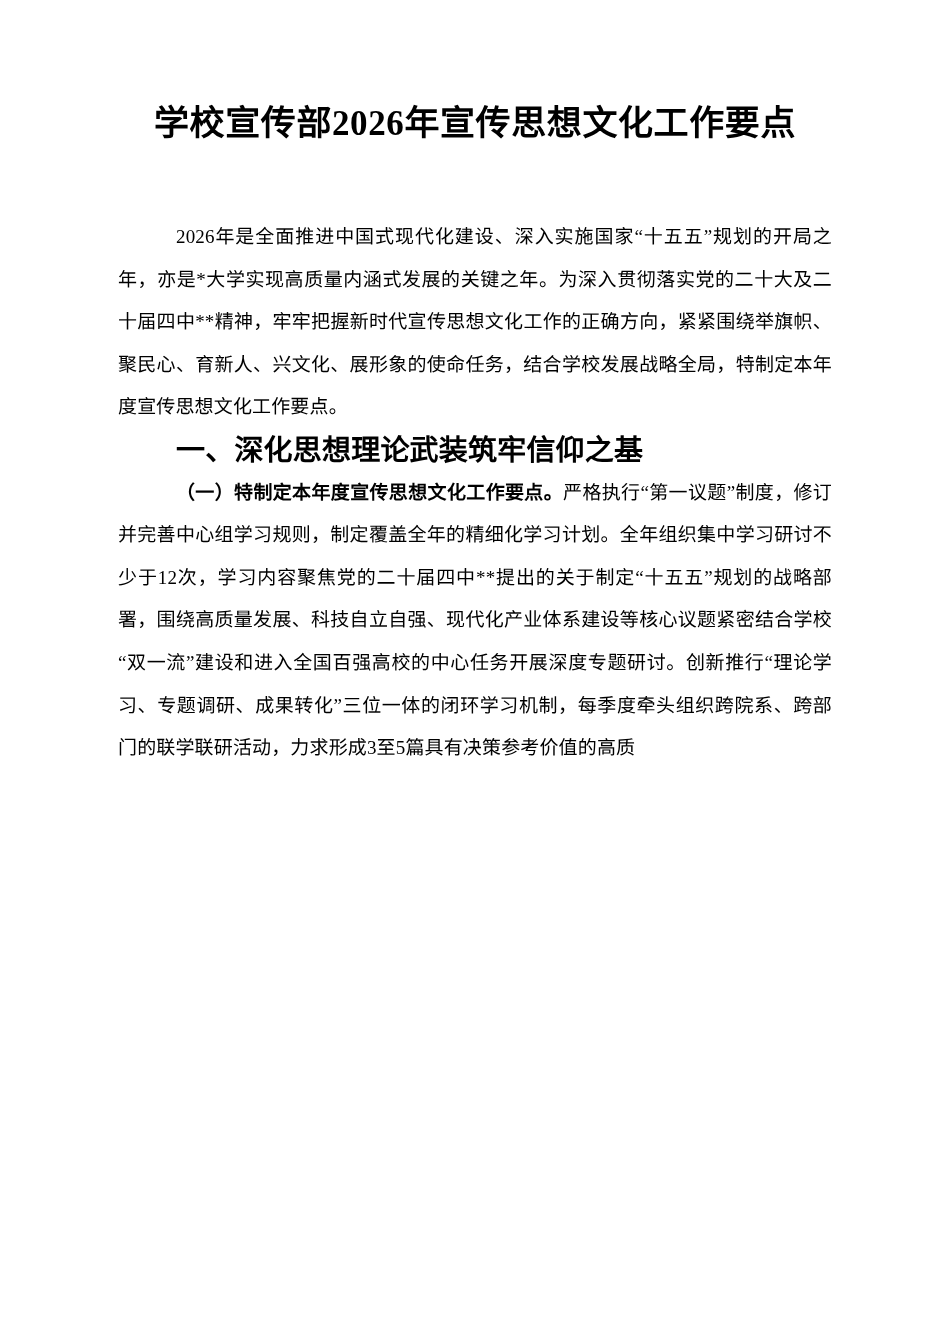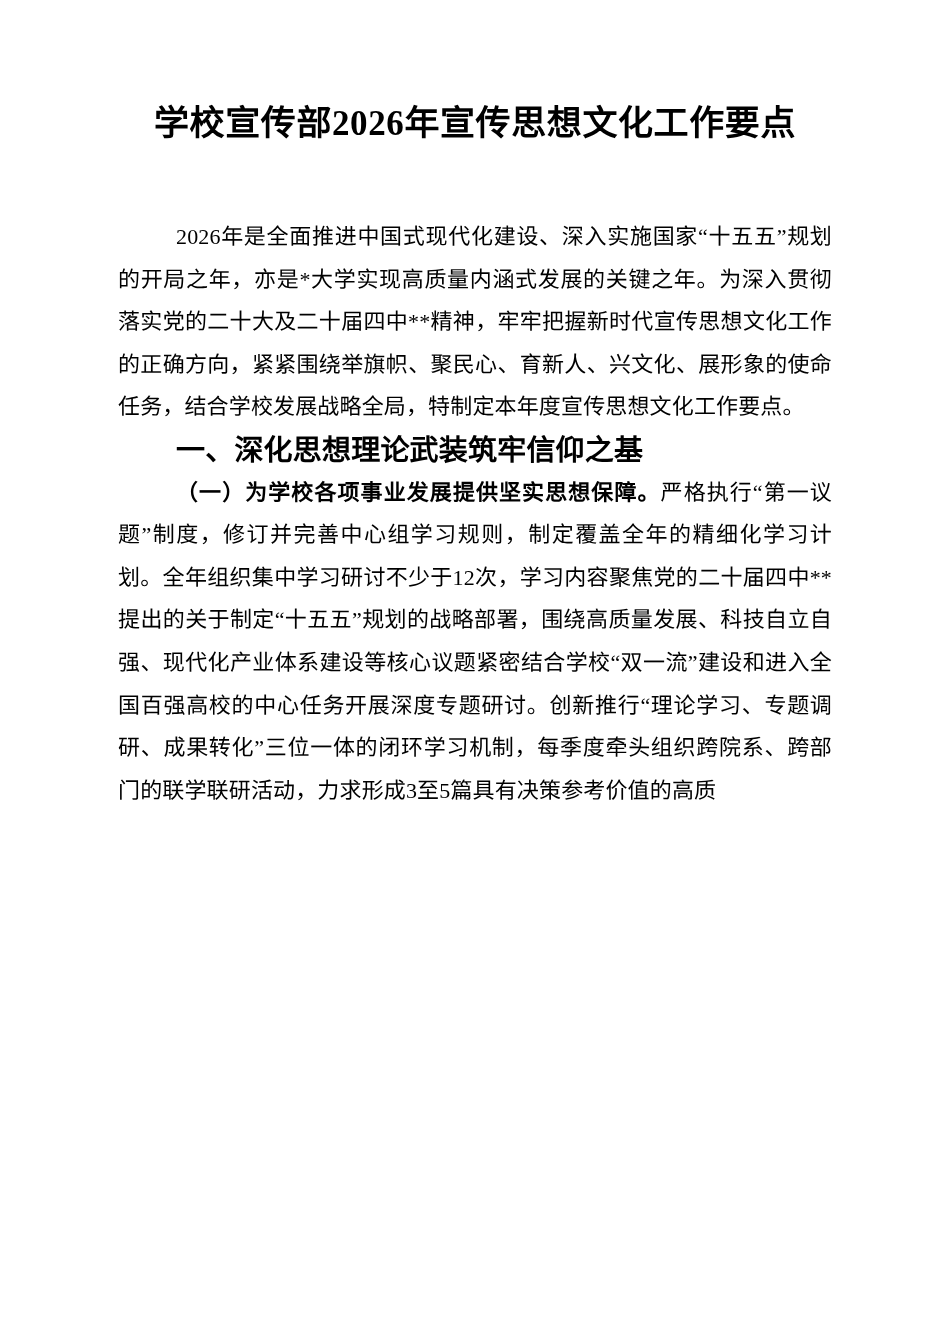--- a/index.html
+++ b/index.html
@@ -45,21 +45,21 @@
     letter-spacing: 0.6px;
     text-align: center;
     white-space: nowrap;
   }
 
   
   .para {
     margin: 0;
     padding: 0;
     font-family: "Liberation Serif", "DejaVu Serif", serif;
-    font-size: 22px;
+    font-size: 19px;
     line-height: 42.6px;
     text-align: justify;
     text-align-last: left;
     text-justify: inter-ideograph;
     letter-spacing: 0.15px;
     text-indent: 58px;
   }
 
   .para.first-body {
     margin-top: 66px;
@@ -90,16 +90,16 @@
 <div class="page">
   <div class="content">
 
     <h1 class="doc-title">学校宣传部2026年宣传思想文化工作要点</h1>
 
     <p class="para first-body">2026年是全面推进中国式现代化建设、深入实施国家“十五五”规划的开局之年，亦是*大学实现高质量内涵式发展的关键之年。为深入贯彻落实党的二十大及二十届四中**精神，牢牢把握新时代宣传思想文化工作的正确方向，紧紧围绕举旗帜、聚民心、育新人、兴文化、展形象的使命任务，结合学校发展战略全局，特制定本年度宣传思想文化工作要点。</p>
 
     <h2 class="h1-cn">一、深化思想理论武装筑牢信仰之基</h2>
 
 
-    <p class="para"><span class="sub-lead">（一）为学校各项事业发展提供坚实思想保障。</span><span>严格执行“第一议题”制度，修订并完善中心组学习规则，制定覆盖全年的精细化学习计划。全年组织集中学习研讨不少于12次，学习内容聚焦党的二十届四中**提出的关于制定“十五五”规划的战略部署，围绕高质量发展、科技自立自强、现代化产业体系建设等核心议题紧密结合学校“双一流”建设和进入全国百强高校的中心任务开展深度专题研讨。创新推行“理论学习、专题调研、成果转化”三位一体的闭环学习机制，每季度牵头组织跨院系、跨部门的联学联研活动，力求形成3至5篇具有决策参考价值的高质</span></p>
+    <p class="para"><span class="sub-lead">（一）特制定本年度宣传思想文化工作要点。</span><span>严格执行“第一议题”制度，修订并完善中心组学习规则，制定覆盖全年的精细化学习计划。全年组织集中学习研讨不少于12次，学习内容聚焦党的二十届四中**提出的关于制定“十五五”规划的战略部署，围绕高质量发展、科技自立自强、现代化产业体系建设等核心议题紧密结合学校“双一流”建设和进入全国百强高校的中心任务开展深度专题研讨。创新推行“理论学习、专题调研、成果转化”三位一体的闭环学习机制，每季度牵头组织跨院系、跨部门的联学联研活动，力求形成3至5篇具有决策参考价值的高质</span></p>
 
   </div>
 </div>
 
 </body></html>

